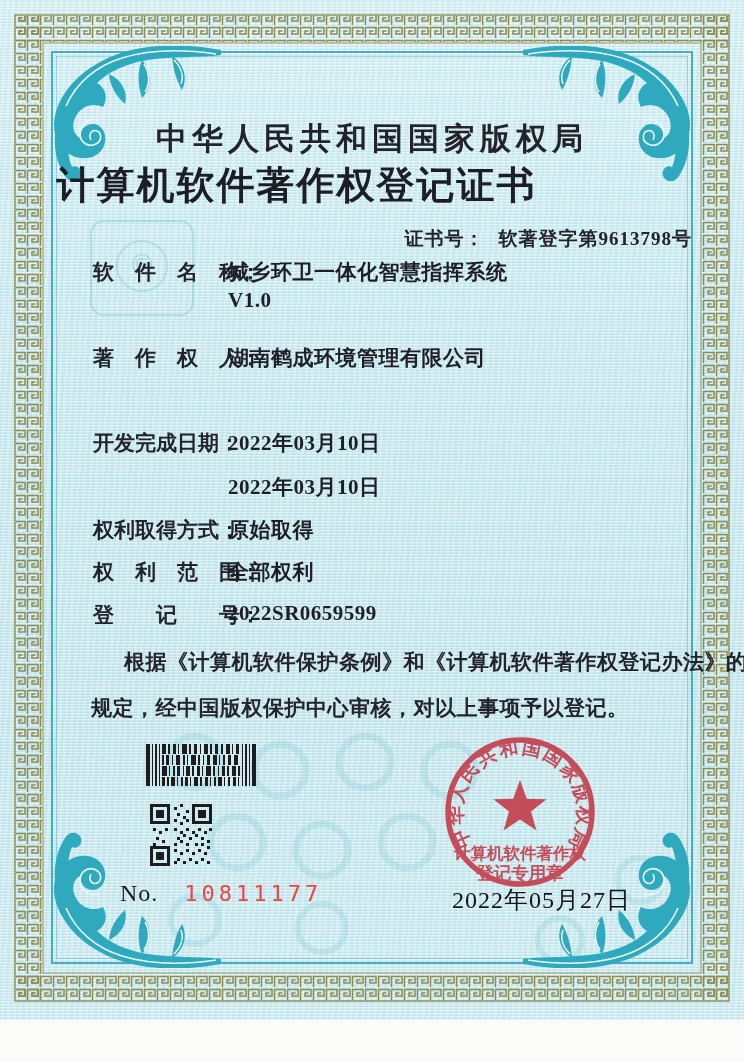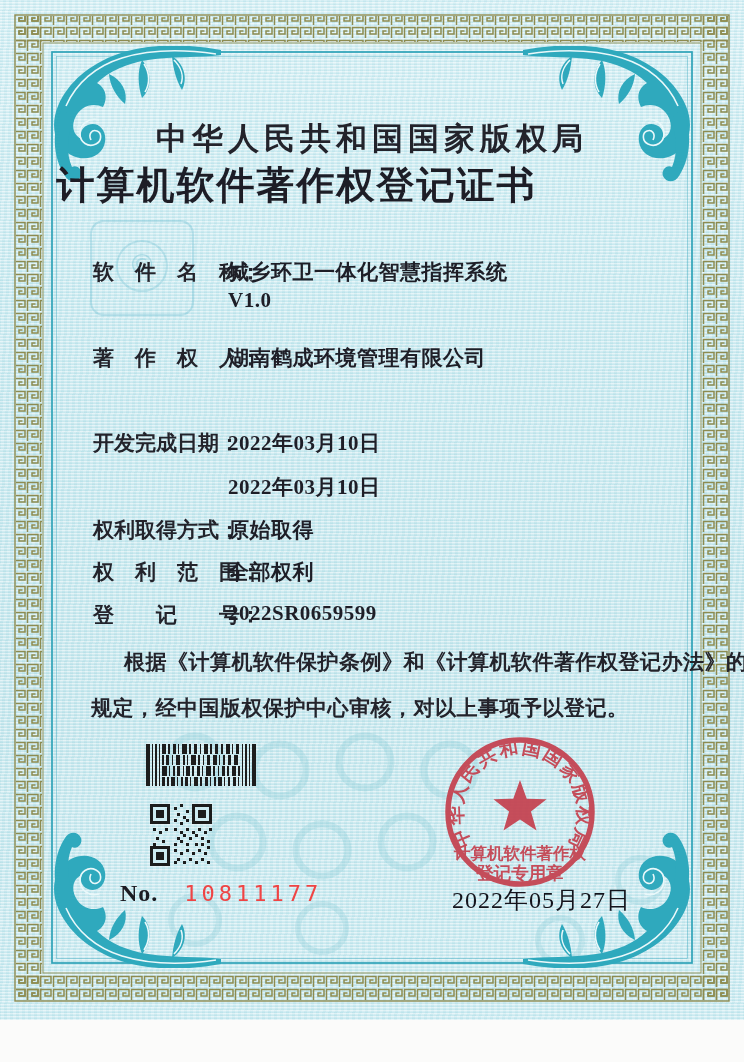--- a/index.html
+++ b/index.html
@@ -41,21 +41,21 @@
   .field-label{
     position:absolute;left:93px;font-size:21px;font-weight:700;color:#23232b;white-space:nowrap;
   }
   .field-value{
     position:absolute;left:228px;font-size:21px;font-weight:700;color:#1e1e27;white-space:nowrap;letter-spacing:0.5px;
   }
   .statement-line{
     position:absolute;font-size:21px;font-weight:700;color:#23232b;white-space:nowrap;letter-spacing:0.5px;
   }
   .serial-line{position:absolute;left:120px;top:880px;}
-  .serial-label{font-size:24px;font-weight:700;color:#1b1b22;letter-spacing:1px;}
+  .serial-label{font-size:24px;font-weight:400;color:#1b1b22;letter-spacing:1px;}
   .serial-digits{
     font-family:"DejaVu Sans Mono",monospace;font-size:22px;font-weight:500;
     color:#ef4444;letter-spacing:4px;margin-left:26px;
   }
   .issue-date{
     position:absolute;left:452px;top:884px;font-size:24px;font-weight:400;
     color:#14141c;letter-spacing:1px;white-space:nowrap;
   }
   .wm-cpcc{
     position:absolute;left:90px;top:220px;width:100px;height:92px;
@@ -175,20 +175,23 @@
       <path d="M128 14 C135 21 138 30 135 38"></path>
     </g>
   </svg>
 
   <div class="wm-cpcc">
     <div class="wm-circle">©</div>
   </div>
 
   <div class="abs authority-title">中华人民共和国国家版权局</div>
   <div class="abs cert-title">计算机软件著作权登记证书</div>
+  <div class="abs cert-no-line">
+    <span>证书号：</span><span style="display:inline-block;width:14px;"></span><span>软著登字第9613798号</span>
+  </div>
 
   <div class="field-row" style="top:258px;">
     <span class="field-label">软　件　名　称：</span>
     <span class="field-value">城乡环卫一体化智慧指挥系统</span>
   </div>
   <div class="field-row" style="top:288px;">
     <span class="field-value">V1.0</span>
   </div>
   <div class="field-row" style="top:344px;">
     <span class="field-label">著　作　权　人：</span>

